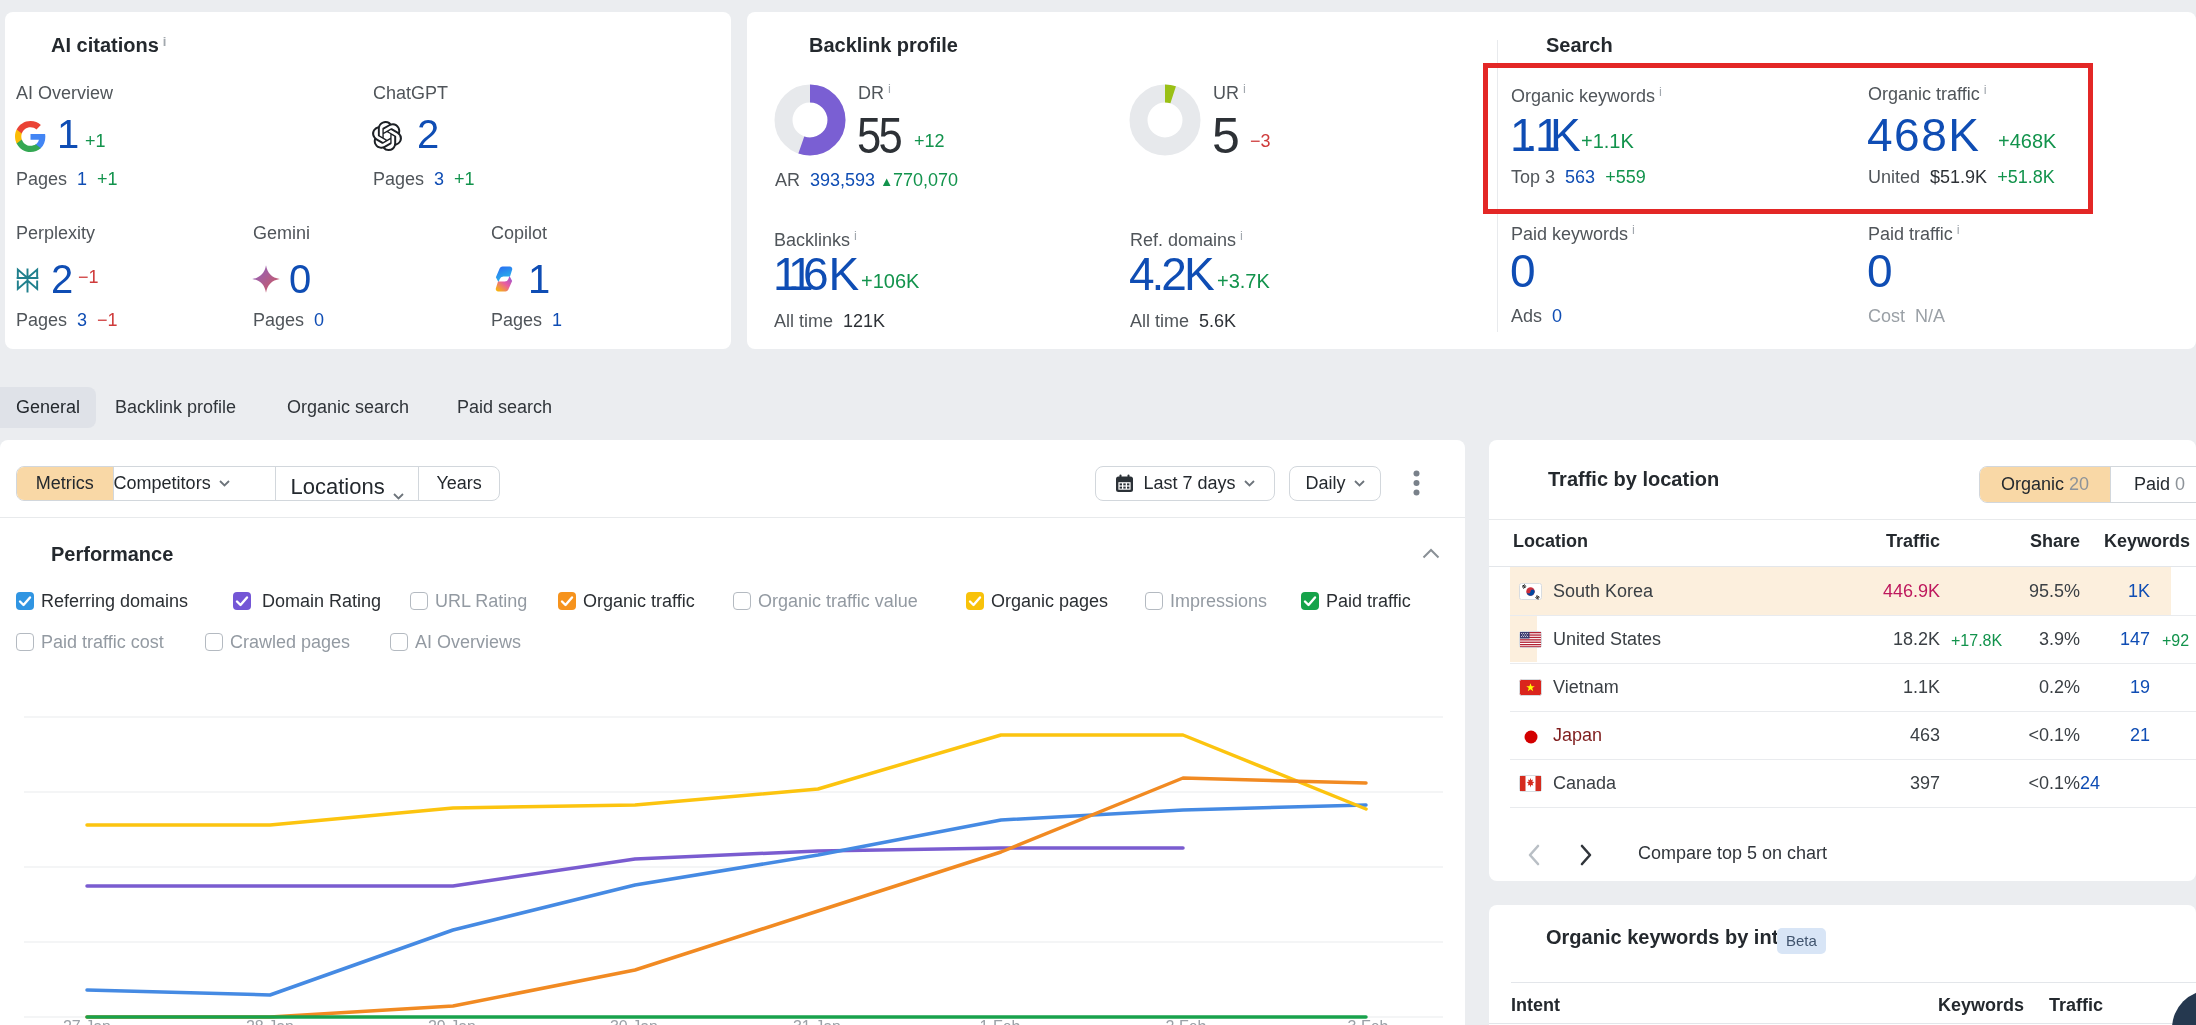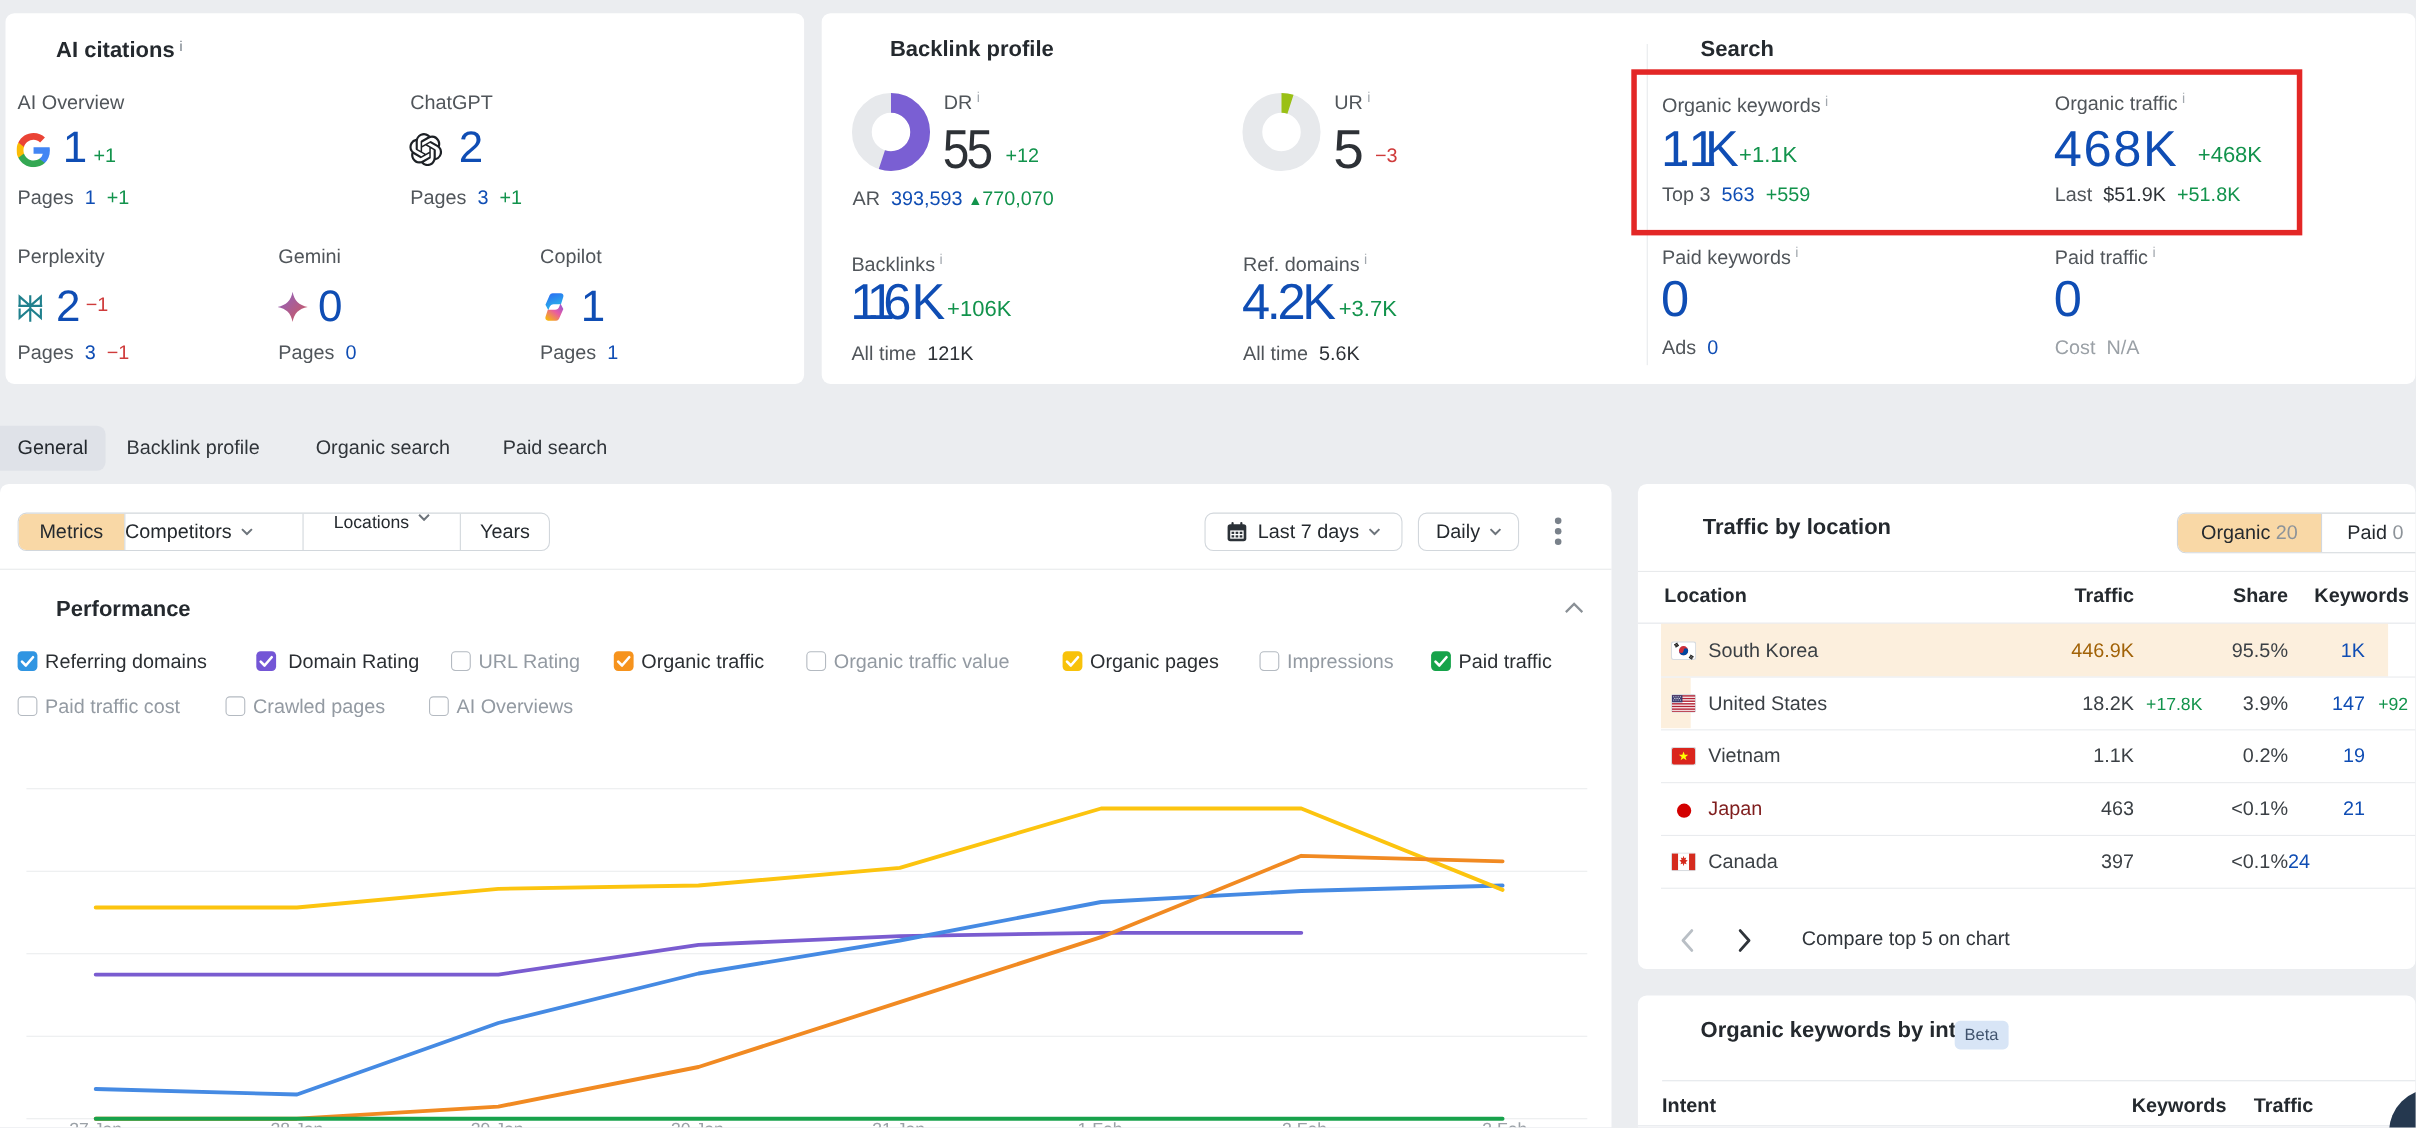--- a/index.html
+++ b/index.html
@@ -150,21 +150,21 @@
   <div class="abs ttl" style="left:764px; top:22px;">Search</div>
 
   <div class="abs lbl" style="left:764px; top:72px;">Organic keywords<span class="sup-i">i</span></div>
   <div class="abs midnum" style="left:763px; top:100px; letter-spacing:0;"><span class="n1">1</span><span class="nd">.</span><span class="n1">1</span>K</div>
   <div class="abs" style="left:834px; top:118px; font-size:20px;"><span class="grn">+1.1K</span></div>
   <div class="abs row-lbl" style="left:764px; top:155px;"><span class="lbl">Top 3</span>&nbsp; <span class="num-blue">563</span>&nbsp; <span class="grn">+559</span></div>
 
   <div class="abs lbl" style="left:1121px; top:70px;">Organic traffic<span class="sup-i">i</span></div>
   <div class="abs midnum" style="left:1120px; top:100px; letter-spacing:1.5px;">468K</div>
   <div class="abs" style="left:1251px; top:118px; font-size:20px;"><span class="grn">+468K</span></div>
-  <div class="abs row-lbl" style="left:1121px; top:155px;"><span class="lbl">Last</span>&nbsp; <span class="dark">$51.9K</span>&nbsp; <span class="grn">+51.8K</span></div>
+  <div class="abs row-lbl" style="left:1121px; top:155px;"><span class="lbl">United</span>&nbsp; <span class="dark">$51.9K</span>&nbsp; <span class="grn">+51.8K</span></div>
 
   <div class="abs lbl" style="left:764px; top:210px;">Paid keywords<span class="sup-i">i</span></div>
   <div class="abs midnum" style="left:763px; top:236px;">0</div>
   <div class="abs row-lbl" style="left:764px; top:294px;"><span class="lbl">Ads</span>&nbsp; <span class="num-blue">0</span></div>
 
   <div class="abs lbl" style="left:1121px; top:210px;">Paid traffic<span class="sup-i">i</span></div>
   <div class="abs midnum" style="left:1120px; top:236px;">0</div>
   <div class="abs row-lbl" style="left:1121px; top:294px;"><span class="gry">Cost</span>&nbsp; <span class="gry">N/A</span></div>
 </div>
 
@@ -177,21 +177,21 @@
   <div class="abs" style="left:457px; top:387px; height:41px; line-height:41px; font-size:18px; color:#30353a;">Paid search</div>
 </div>
 
 <div class="card" id="panel-left" style="left:0px; top:440px; width:1465px; height:585px; border-radius:8px 8px 0 0;">
 
   <div class="abs" style="left:16px; top:26px; width:484px; height:35px; border:1px solid #d2d7dc; border-radius:8px; background:#fff; display:flex; overflow:hidden;">
     <div style="width:96px; background:#f9d8a6; display:flex; align-items:center; justify-content:center; font-size:18px;">Metrics</div>
     <div style="width:163px; border-left:1px solid #d2d7dc; display:flex; align-items:center; justify-content:flex-start; font-size:18px;">Competitors<svg class="caret" width="11" height="7" viewBox="0 0 11 7">
           <path d="M1 1 L5.5 5.5 L10 1" fill="none" stroke="#6d747b" stroke-width="1.8"></path>
         </svg></div>
-    <div style="width:144px; border-left:1px solid #d2d7dc; display:flex; align-items:flex-start; justify-content:center; font-size:16px;">Locations<svg class="caret" width="11" height="7" viewBox="0 0 11 7">
+    <div style="width:144px; border-left:1px solid #d2d7dc; display:flex; align-items:flex-end; justify-content:center; font-size:22px;">Locations<svg class="caret" width="11" height="7" viewBox="0 0 11 7">
           <path d="M1 1 L5.5 5.5 L10 1" fill="none" stroke="#6d747b" stroke-width="1.8"></path>
         </svg></div>
     <div style="width:81px; border-left:1px solid #d2d7dc; display:flex; align-items:center; justify-content:center; font-size:18px;">Years</div>
   </div>
 
   <div class="btn" style="left:1095px; top:26px; width:180px; justify-content:center;">
     <svg width="19" height="19" viewBox="0 0 19 19" style="margin-right:9px;">
         <rect x="1" y="2.5" width="17" height="15.5" rx="2.5" fill="#2b3137"></rect>
         <rect x="3.4" y="8.2" width="12.2" height="7.5" fill="#fff"></rect>
         <rect x="4.6" y="9.4" width="2.4" height="2" fill="#2b3137"></rect>
@@ -327,21 +327,21 @@
   <div class="abs" style="left:30px; top:143px;"><svg width="23" height="17" viewBox="0 0 23 17">
         <rect x="0.5" y="0.5" width="22" height="16" rx="2" fill="#fff" stroke="#d8dce0"></rect>
         <circle cx="11.5" cy="8.5" r="4.2" fill="#cd2e3a"></circle>
         <path d="M7.3 8.5 a4.2 4.2 0 0 0 8.4 0 a2.1 2.1 0 0 0 -4.2 0 a2.1 2.1 0 0 1 -4.2 0" fill="#0047a0"></path>
         <g stroke="#1b1b1b" stroke-width="1">
           <path d="M3 3.4 l3 -1.8 M3.6 4.4 l3 -1.8 M4.2 5.4 l3 -1.8"></path>
           <path d="M16.4 14.5 l3 1.8 M17 13.5 l3 1.8 M17.6 12.5 l3 1.8"></path>
         </g>
       </svg></div>
   <div class="abs" style="left:64px; top:141px; font-size:18px; color:#3b4045;">South Korea</div>
-  <div class="abs" style="left:331px; top:141px; width:120px; font-size:18px; color:#a16207; text-align:right;">446.9K</div>
+  <div class="abs" style="left:331px; top:141px; width:120px; font-size:18px; color:#be185d; text-align:right;">446.9K</div>
   <div class="abs" style="left:471px; top:141px; width:120px; font-size:18px; color:#3b4045; text-align:right;">95.5%</div>
   <div class="abs" style="left:541px; top:141px; width:120px; font-size:18px; text-align:right;"><span class="num-blue">1K</span></div>
 
   <div class="abs" style="left:30px; top:191px;"><svg width="23" height="17" viewBox="0 0 23 17">
         <rect x="0.5" y="0.5" width="22" height="16" rx="2" fill="#fff" stroke="#d8dce0"></rect>
         <g fill="#b22234">
           <rect x="1" y="1" width="21" height="1.3"></rect>
           <rect x="1" y="3.4" width="21" height="1.3"></rect>
           <rect x="1" y="5.8" width="21" height="1.3"></rect>
           <rect x="1" y="8.2" width="21" height="1.3"></rect>

